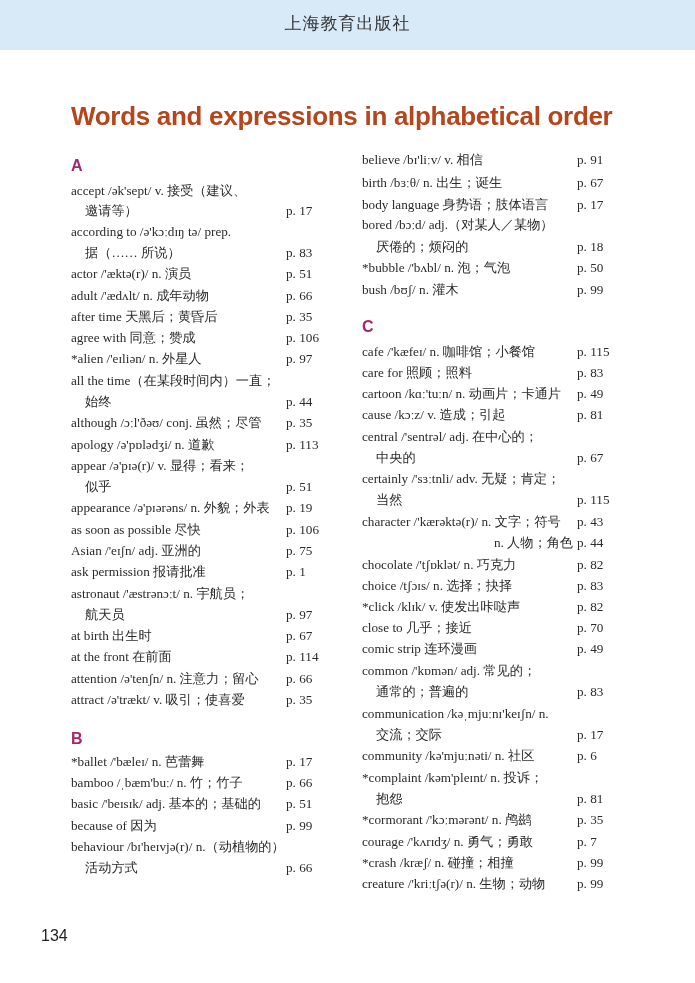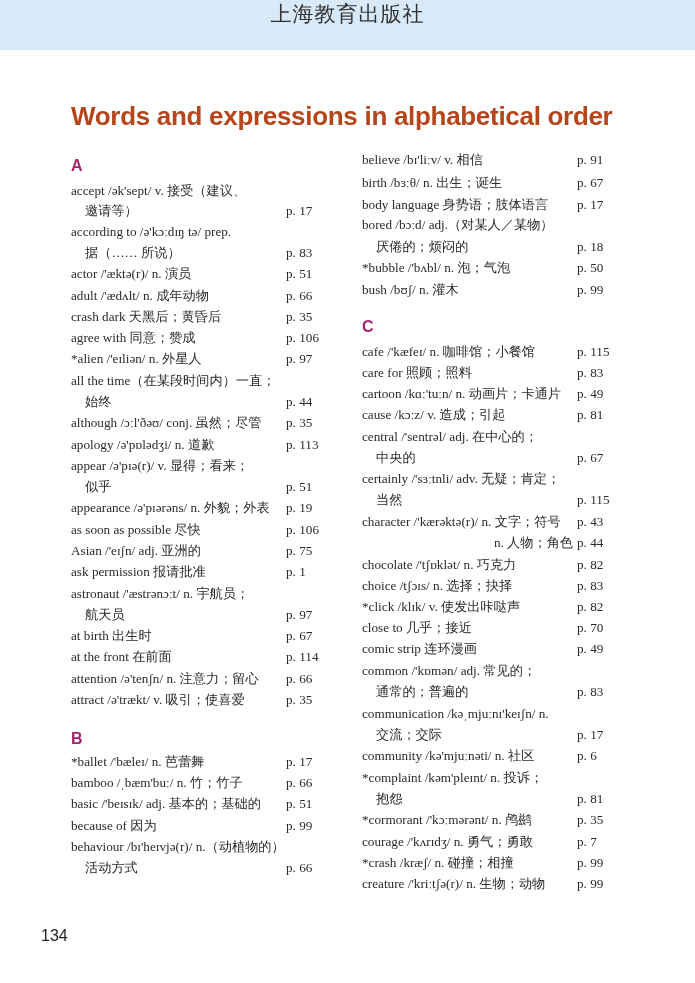--- a/index.html
+++ b/index.html
@@ -5,21 +5,21 @@
   html, body { margin: 0; padding: 0; }
   body {
     width: 695px; height: 983px; background: #ffffff; position: relative; overflow: hidden;
     font-family: "Liberation Serif", "DejaVu Serif", serif; color: #2a2a2a;
   }
   .banner {
     position: absolute; left: 0; top: 0; width: 695px; height: 50px;
     background: #d8e9f8; text-align: center;
   }
   .banner span {
-    display: inline-block; margin-top: 0; font-size: 21px; color: #333;
+    display: inline-block; margin-top: 12px; font-size: 17px; color: #333;
     font-family: "DejaVu Serif", serif; letter-spacing: 1px;
   }
   .title {
     position: absolute; left: 71px; top: 101px; margin: 0;
     font-family: "Liberation Sans", "DejaVu Sans", sans-serif; font-weight: bold;
     font-size: 26px; color: #b5451b; letter-spacing: -0.3px;
   }
   .col { position: absolute; top: 0; }
   .col-left { left: 71px; width: 260px; }
   .col-right { left: 362px; width: 260px; }
@@ -52,21 +52,21 @@
     <div class="line" style="top: 183px;">accept /ək'sept/ v. 接受（建议、</div>
     <div class="line indent" style="top: 203px;">邀请等）</div>
     <div class="pg" style="top: 203px; left: 215px;">p. 17</div>
     <div class="line" style="top: 224px;">according to /ə'kɔːdɪŋ tə/ prep.</div>
     <div class="line indent" style="top: 245px;">据（…… 所说）</div>
     <div class="pg" style="top: 245px; left: 215px;">p. 83</div>
     <div class="line" style="top: 266px;">actor /'æktə(r)/ n. 演员</div>
     <div class="pg" style="top: 266px; left: 215px;">p. 51</div>
     <div class="line" style="top: 288px;">adult /'ædʌlt/ n. 成年动物</div>
     <div class="pg" style="top: 288px; left: 215px;">p. 66</div>
-    <div class="line" style="top: 309px;">crash dark 天黑后；黄昏后</div>
+    <div class="line" style="top: 309px;">after time 天黑后；黄昏后</div>
     <div class="pg" style="top: 309px; left: 215px;">p. 35</div>
     <div class="line" style="top: 330px;">agree with 同意；赞成</div>
     <div class="pg" style="top: 330px; left: 215px;">p. 106</div>
     <div class="line" style="top: 351px;">*alien /'eɪliən/ n. 外星人</div>
     <div class="pg" style="top: 351px; left: 215px;">p. 97</div>
     <div class="line" style="top: 373px;">all the time（在某段时间内）一直；</div>
     <div class="line indent" style="top: 394px;">始终</div>
     <div class="pg" style="top: 394px; left: 215px;">p. 44</div>
     <div class="line" style="top: 415px;">although /ɔːl'ðəʊ/ conj. 虽然；尽管</div>
     <div class="pg" style="top: 415px; left: 215px;">p. 35</div>

